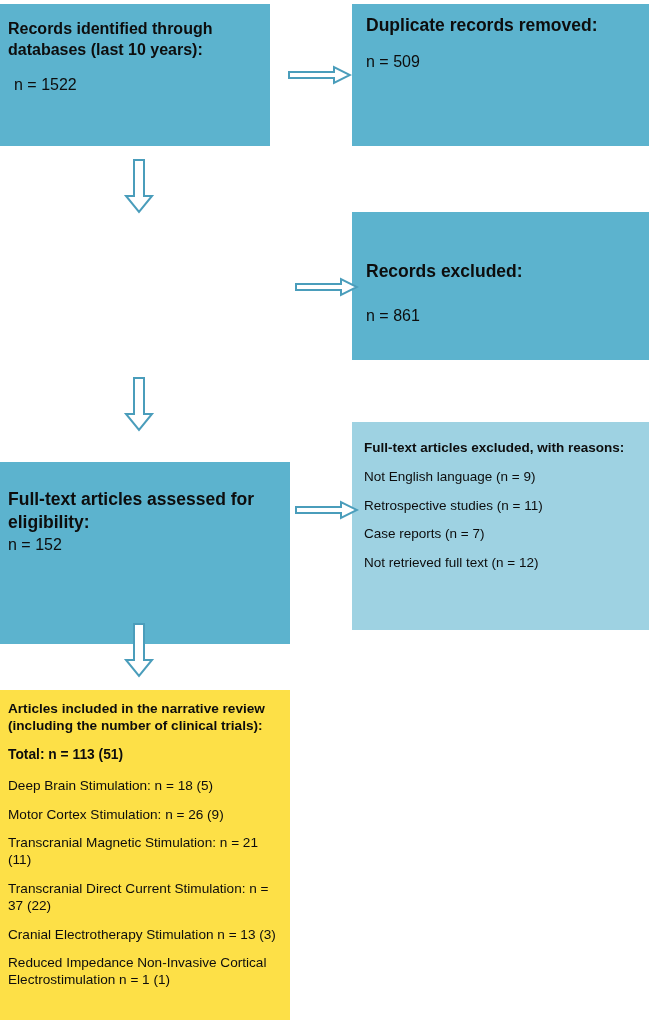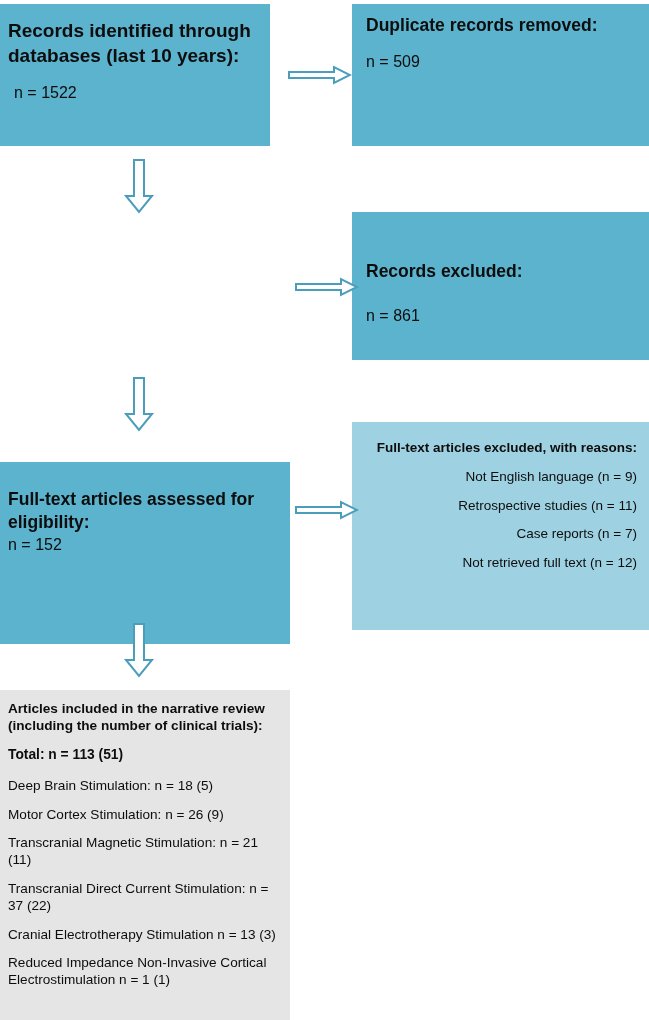--- a/index.html
+++ b/index.html
@@ -19,39 +19,39 @@
     left: 0; top: 0;
     width: 649px;
     height: 1020px;
   }
   .box {
     position: absolute;
     box-sizing: border-box;
     color: #0d0d0d;
   }
   .box-dark { background: #5cb3ce; }
-  .box-mid  { background: #9ed2e2; text-align: right; }
-  .box-light{ background: #e5e5e5; }
+  .box-mid  { background: #9ed2e2; }
+  .box-light{ background: #fde047; }
 
   .hd {
     font-weight: bold;
     line-height: 1.32;
     margin: 0;
   }
   .ln {
     line-height: 1.32;
     margin: 0;
   }
 
   
   #box-records {
     left: 0px; top: 4px; width: 270px; height: 142px;
     padding: 14px 14px 10px 8px;
   }
-  #box-records .hd { font-size: 19px; }
+  #box-records .hd { font-size: 16px; }
   #box-records .ln { font-size: 16px; margin-top: 14px; padding-left: 6px;}
 
   
   #box-duplicates {
     left: 352px; top: 4px; width: 297px; height: 142px;
     padding: 10px 14px 10px 14px;
   }
   #box-duplicates .hd { font-size: 17.5px; }
   #box-duplicates .ln { font-size: 16px; margin-top: 14px; }
 

